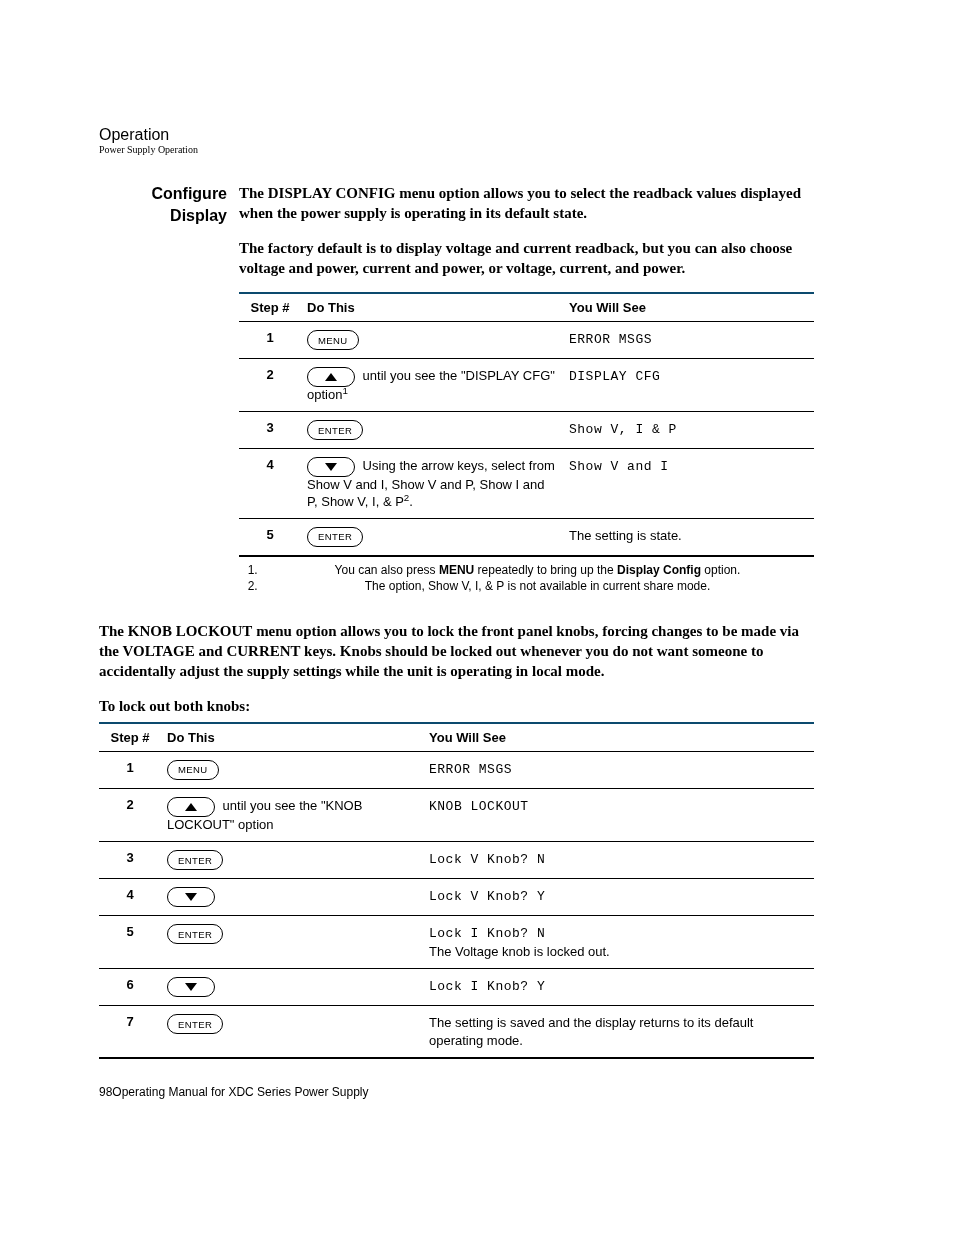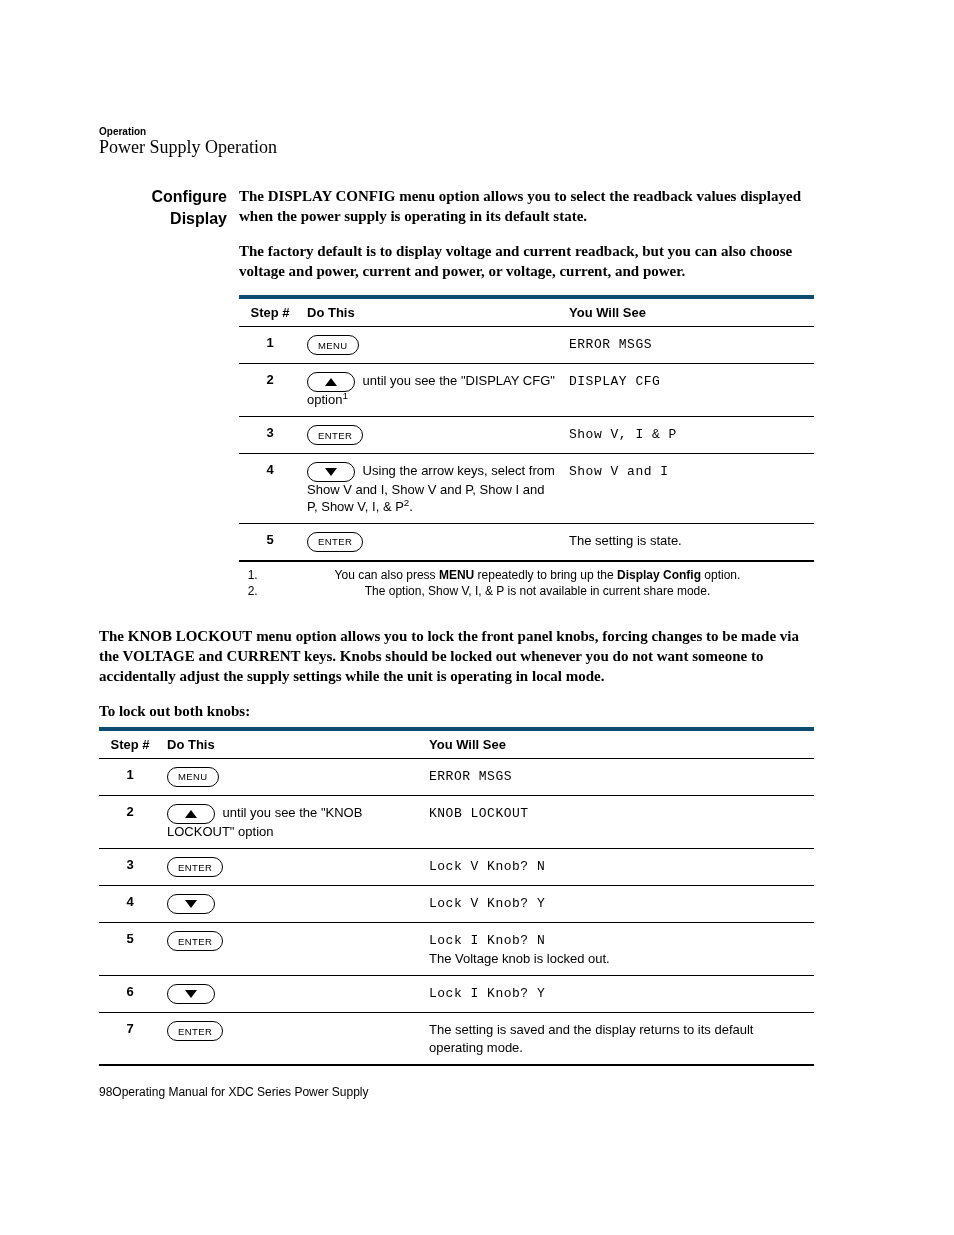--- a/index.html
+++ b/index.html
@@ -15,25 +15,25 @@
     height: 1235px;
     position: relative;
     box-sizing: border-box;
     padding: 126px 140px 0 99px;
   }
   .running-head {
     margin-bottom: 28px;
   }
   .running-head .line1 {
     font-family: Arial, Helvetica, sans-serif;
-    font-weight: bold;
+    font-weight: normal;
+    font-size: 16px;
+  }
+  .running-head .line2 {
     font-size: 10px;
-  }
-  .running-head .line2 {
-    font-size: 18px;
   }
   .section {
     display: flex;
     margin-bottom: 26px;
   }
   .margin-head {
     width: 140px;
     flex: 0 0 140px;
     text-align: right;
     padding-right: 12px;
@@ -59,21 +59,21 @@
 
   
   table.steps {
     border-collapse: collapse;
     width: 100%;
     font-family: Arial, Helvetica, sans-serif;
     font-size: 13px;
   }
   table.steps thead th {
     text-align: left;
-    border-top: 4px solid #0c4a6e;
+    border-top: 2px solid #0c4a6e;
     border-bottom: 1px solid #000;
     padding: 6px 6px;
     font-weight: bold;
   }
   table.steps th.stepnum,
   table.steps td.stepnum {
     width: 50px;
     text-align: center;
     font-weight: bold;
   }

